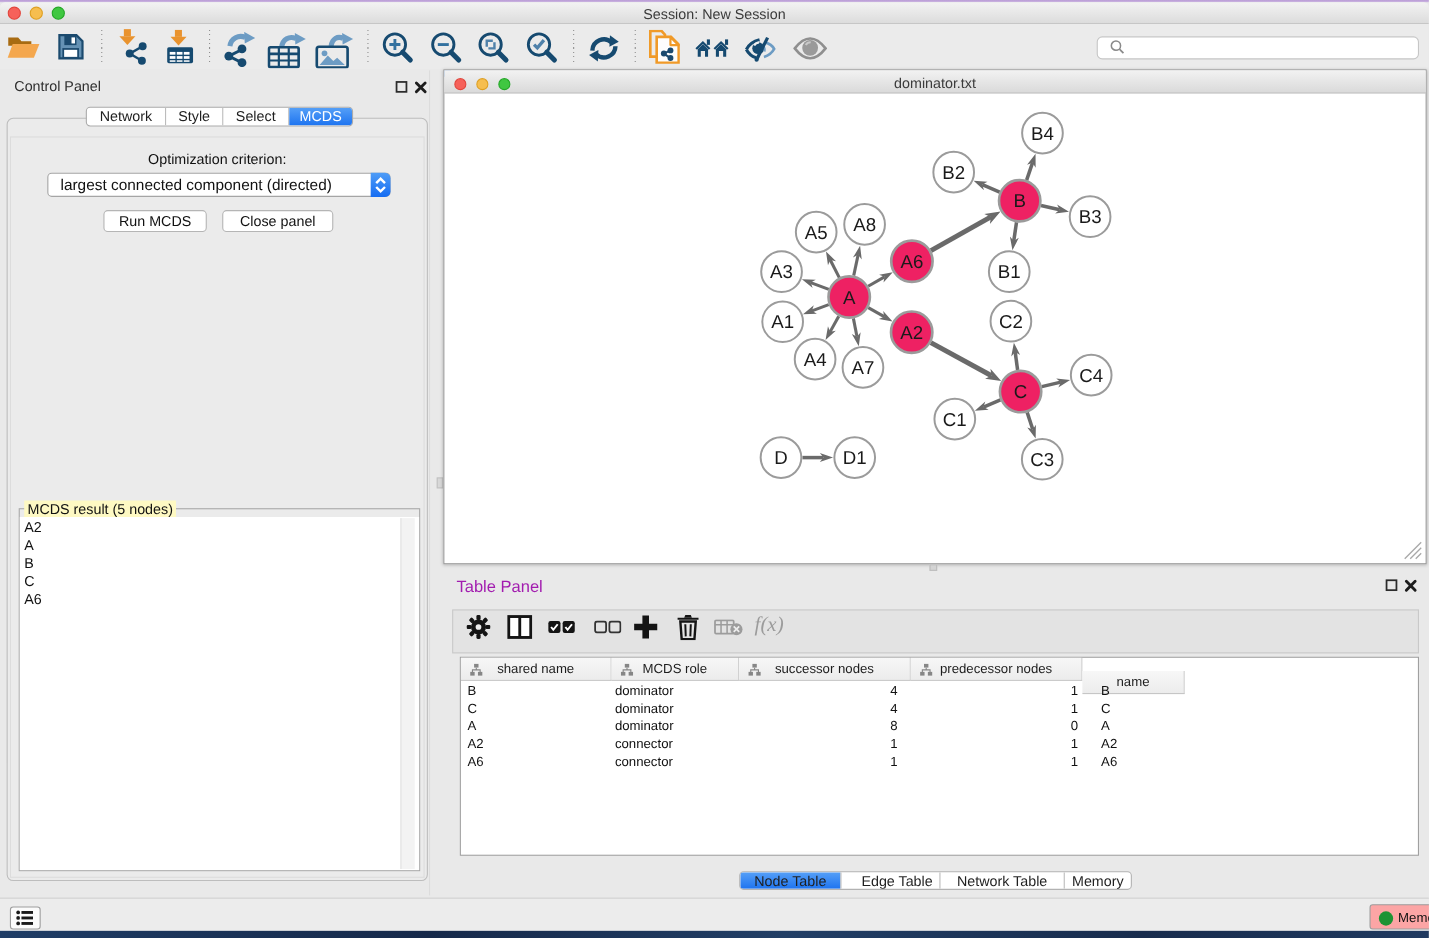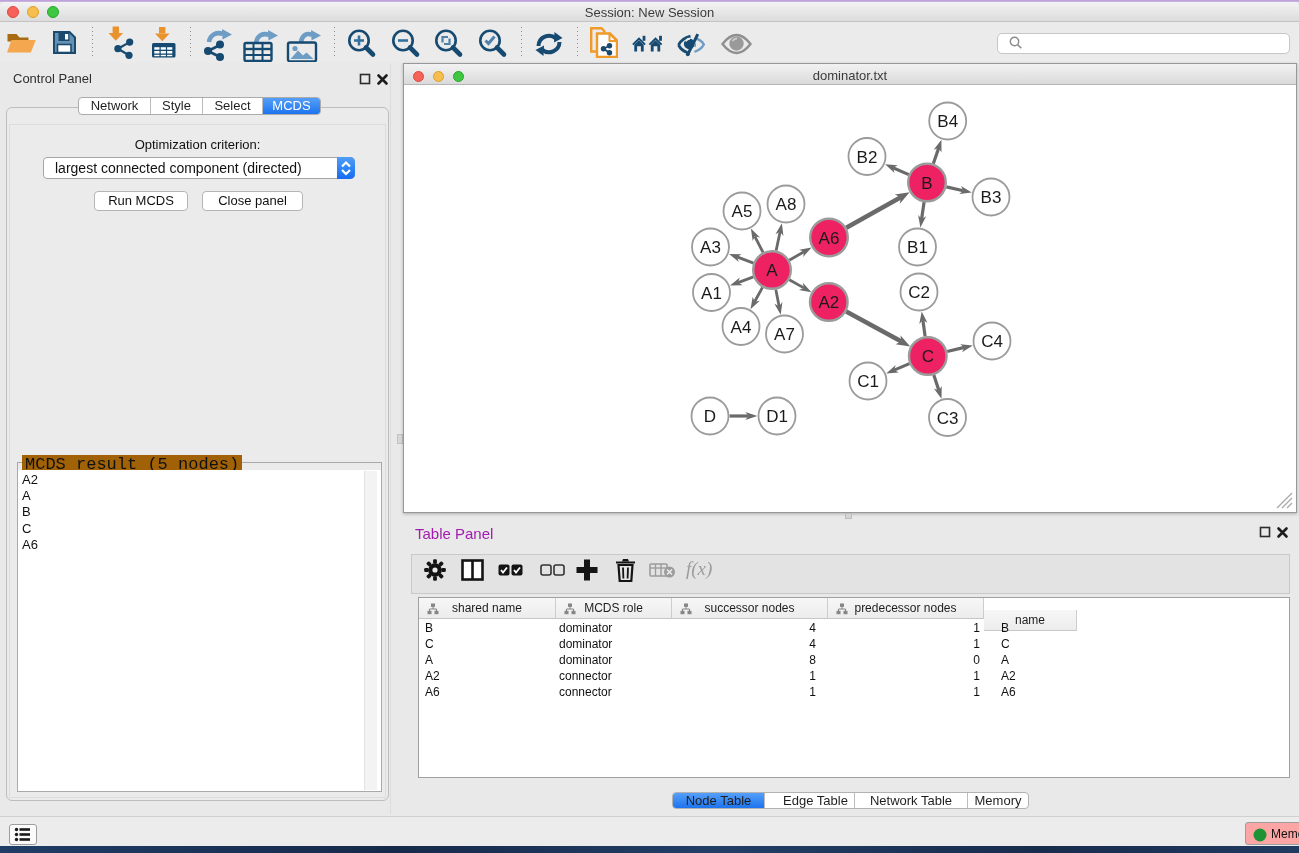--- a/index.html
+++ b/index.html
@@ -21,21 +21,21 @@
 .cptab:last-child { border-right:none; }
 .tabsel { background:linear-gradient(#559ff7,#1e74f0); color:#fff; }
 #cp-box { left:6px; top:107px; width:383px; height:694px; border:1px solid #bdbdbd; border-radius:6px; background:#ebebeb; }
 #cp-inner { left:9px; top:124px; width:377px; height:674px; border:1px solid #dcdcdc; background:#ebebeb; }
 #opt-label { left:0px; top:137px; width:395px; text-align:center; font-size:13px; color:#111; }
 #dropdown { left:43px; top:157px; width:312px; height:22px; background:#fff; border:1px solid #a5a5a5; border-radius:4px; }
 #dd-text { left:55px; top:160px; font-size:14px; color:#111; }
 #dd-cap { left:337px; top:157px; width:18px; height:22px; border-radius:0 5px 5px 0; background:linear-gradient(#4f9df7,#156cf2); }
 .btn { height:20px; background:#fff; border:1px solid #b5b5b5; border-radius:4px; font-size:13px; color:#111; text-align:center; line-height:18px; }
 #groupbox { left:17px; top:462px; width:365px; height:330px; border:1px solid #a9a9a9; }
-#grouplabel { left:22px; top:455px; background:#a16207; font-size:17px; color:#111; padding:0 3px;font-family:Liberation Mono, monospace; }
+#grouplabel { left:22px; top:455px; background:#fef9c3; font-size:13px; color:#111; padding:0 3px; }
 #mcdslist { left:18px; top:470px; width:363px; height:321px; background:#fff; font-size:13px; color:#111; line-height:16.2px; padding:2px 0 0 4px; }
 #mcdsscroll { left:364px; top:471px; width:13px; height:319px; background:#f3f3f3; border-left:1px solid #e2e2e2; }
 
 #netwin { left:403px; top:63px; width:894px; height:450px; background:#fff; border:1px solid #989898; box-shadow:0 1px 3px rgba(0,0,0,0.25); }
 #nettitle { left:0; top:0; width:892px; height:21px; background:linear-gradient(#f2f2f2,#dadada); border-bottom:1px solid #b5b5b5; }
 .tl2 { width:11px; height:11px; border-radius:50%; top:7px; }
 #netname { width:100%; text-align:center; top:4px; font-size:13px; color:#3b3b3b; }
 
 #tp-title { left:415px; top:525px; font-size:15px; color:#a21caf; }
 #tablebox { left:418px; top:597px; width:872px; height:181px; background:#fff; border:1px solid #a0a0a0; }

